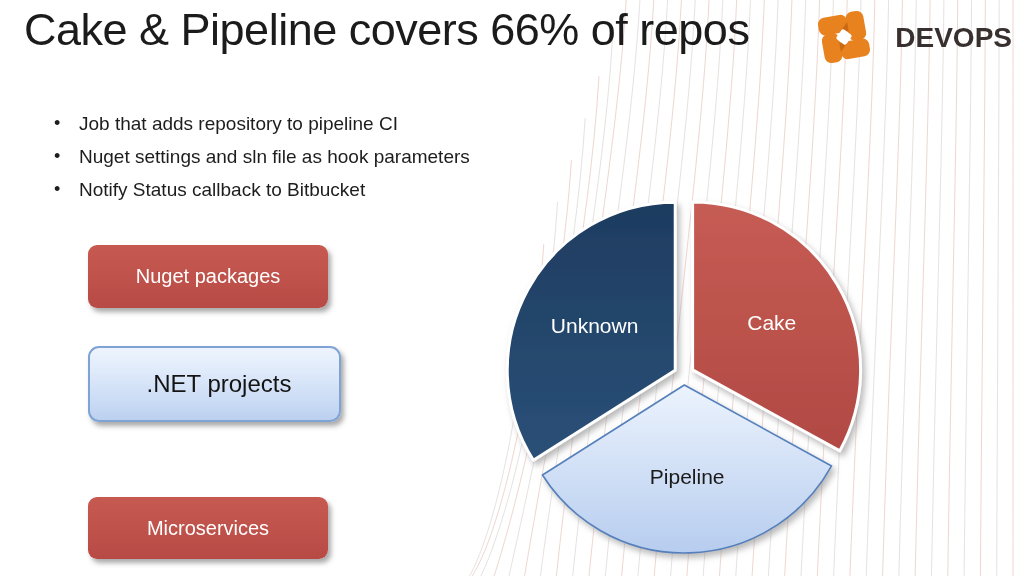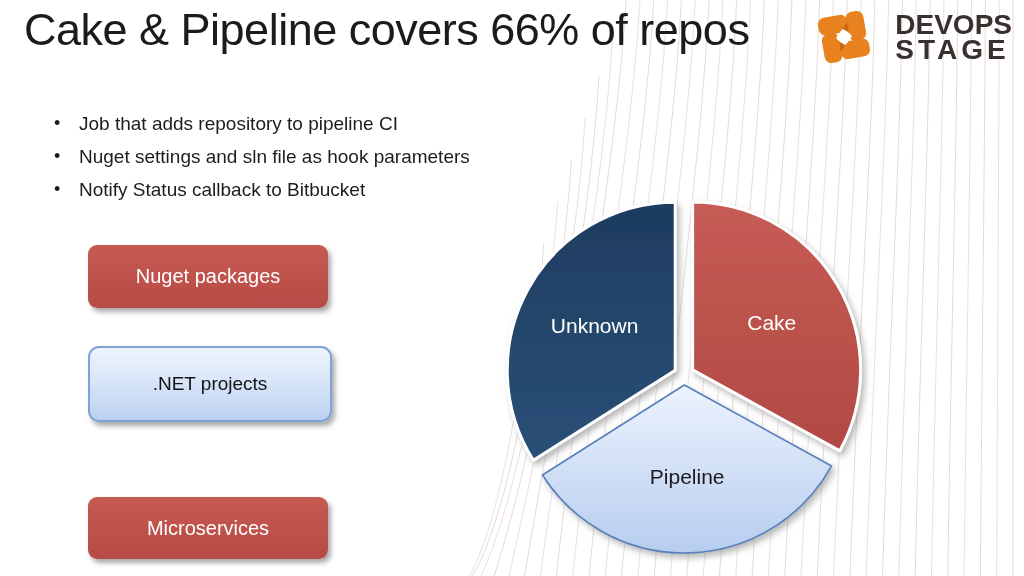--- a/index.html
+++ b/index.html
@@ -30,21 +30,21 @@
   .shape-box{
     position:absolute;left:88px;width:240px;display:flex;align-items:center;justify-content:center;
     border-radius:9px;box-shadow:3px 4px 5px rgba(100,100,100,0.55);
   }
   .box-red{
     background:linear-gradient(#c65a51,#b84a45);
     color:#ffffff;font-size:20px;
   }
   .box-blue{
     background:linear-gradient(#eef4fd 0%,#d9e6f9 45%,#bcd1f0 100%);
-    border:2px solid #7fa3d4;color:#141414;font-size:19px;border-radius:11px;
+    border:2px solid #7fa3d4;color:#141414;font-size:24px;border-radius:11px;padding-left:9px;
   }
   #box-0{top:245px;height:63px;}
   #box-1{top:346px;height:72px;}
   #box-2{top:461px;height:62px;margin-top:36px;}
 
   #pie-wrap{position:absolute;left:478px;top:192px;width:412px;height:384px;}
   .pie-label{font-family:"Liberation Sans",sans-serif;font-size:21px;}
 </style>
 </head>
 <body>
@@ -103,21 +103,20 @@
         </g>
         <g fill="#c96a12">
           <polygon points="40,14 40,24 30,24"></polygon>
           <polygon points="28,44 28,34 38,34"></polygon>
         </g>
         <rect x="27.5" y="22.5" width="13" height="13" rx="2.5" fill="#ffffff" transform="rotate(45 34 29)"></rect>
       </g>
     </svg>
     <div class="logo-text">
       <div class="l1">DEVOPS</div>
-      <div class="l2">STAGE</div>
     </div>
   </div>
 
   <ul class="bullets">
     <li>Job that adds repository to pipeline CI</li>
     <li>Nuget settings and sln file as hook parameters</li>
     <li>Notify Status callback to Bitbucket</li>
   </ul>
 
   <div id="box-0" class="shape-box box-red">Nuget packages</div>

